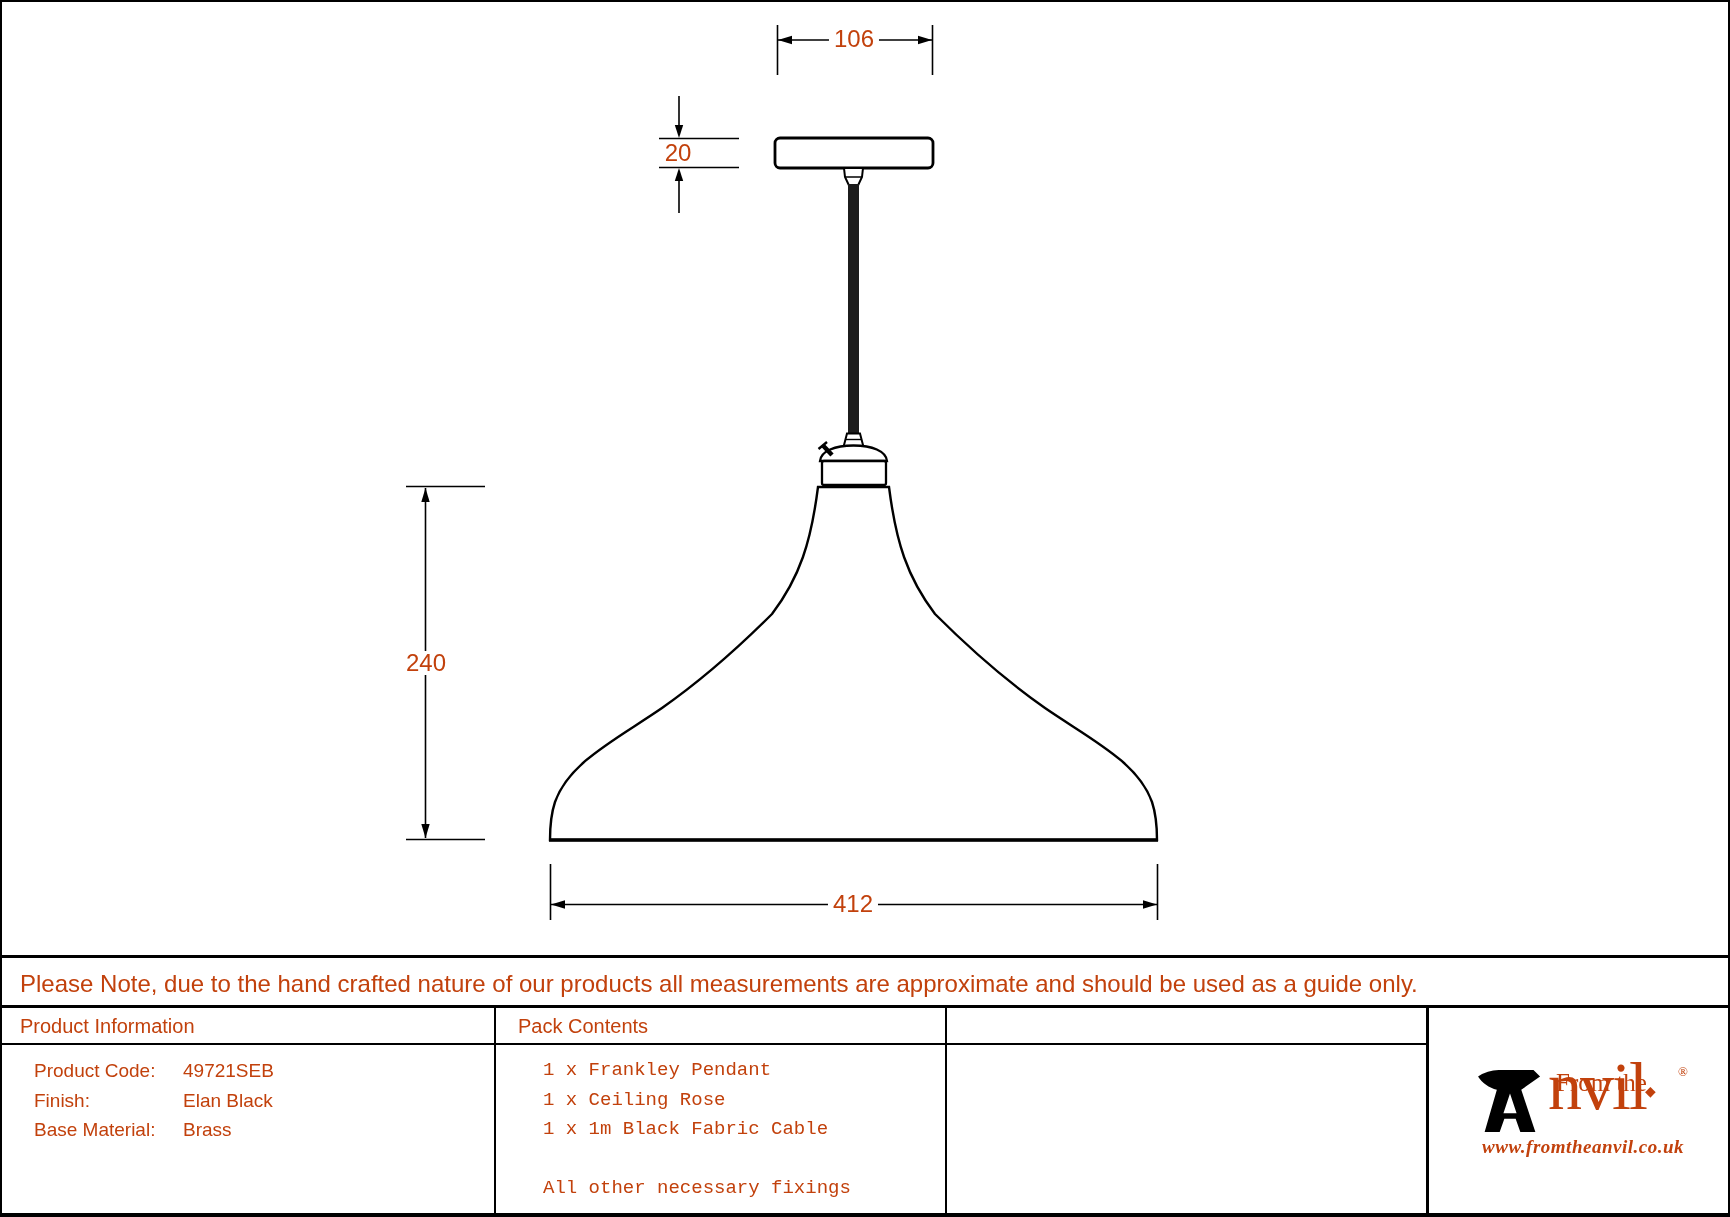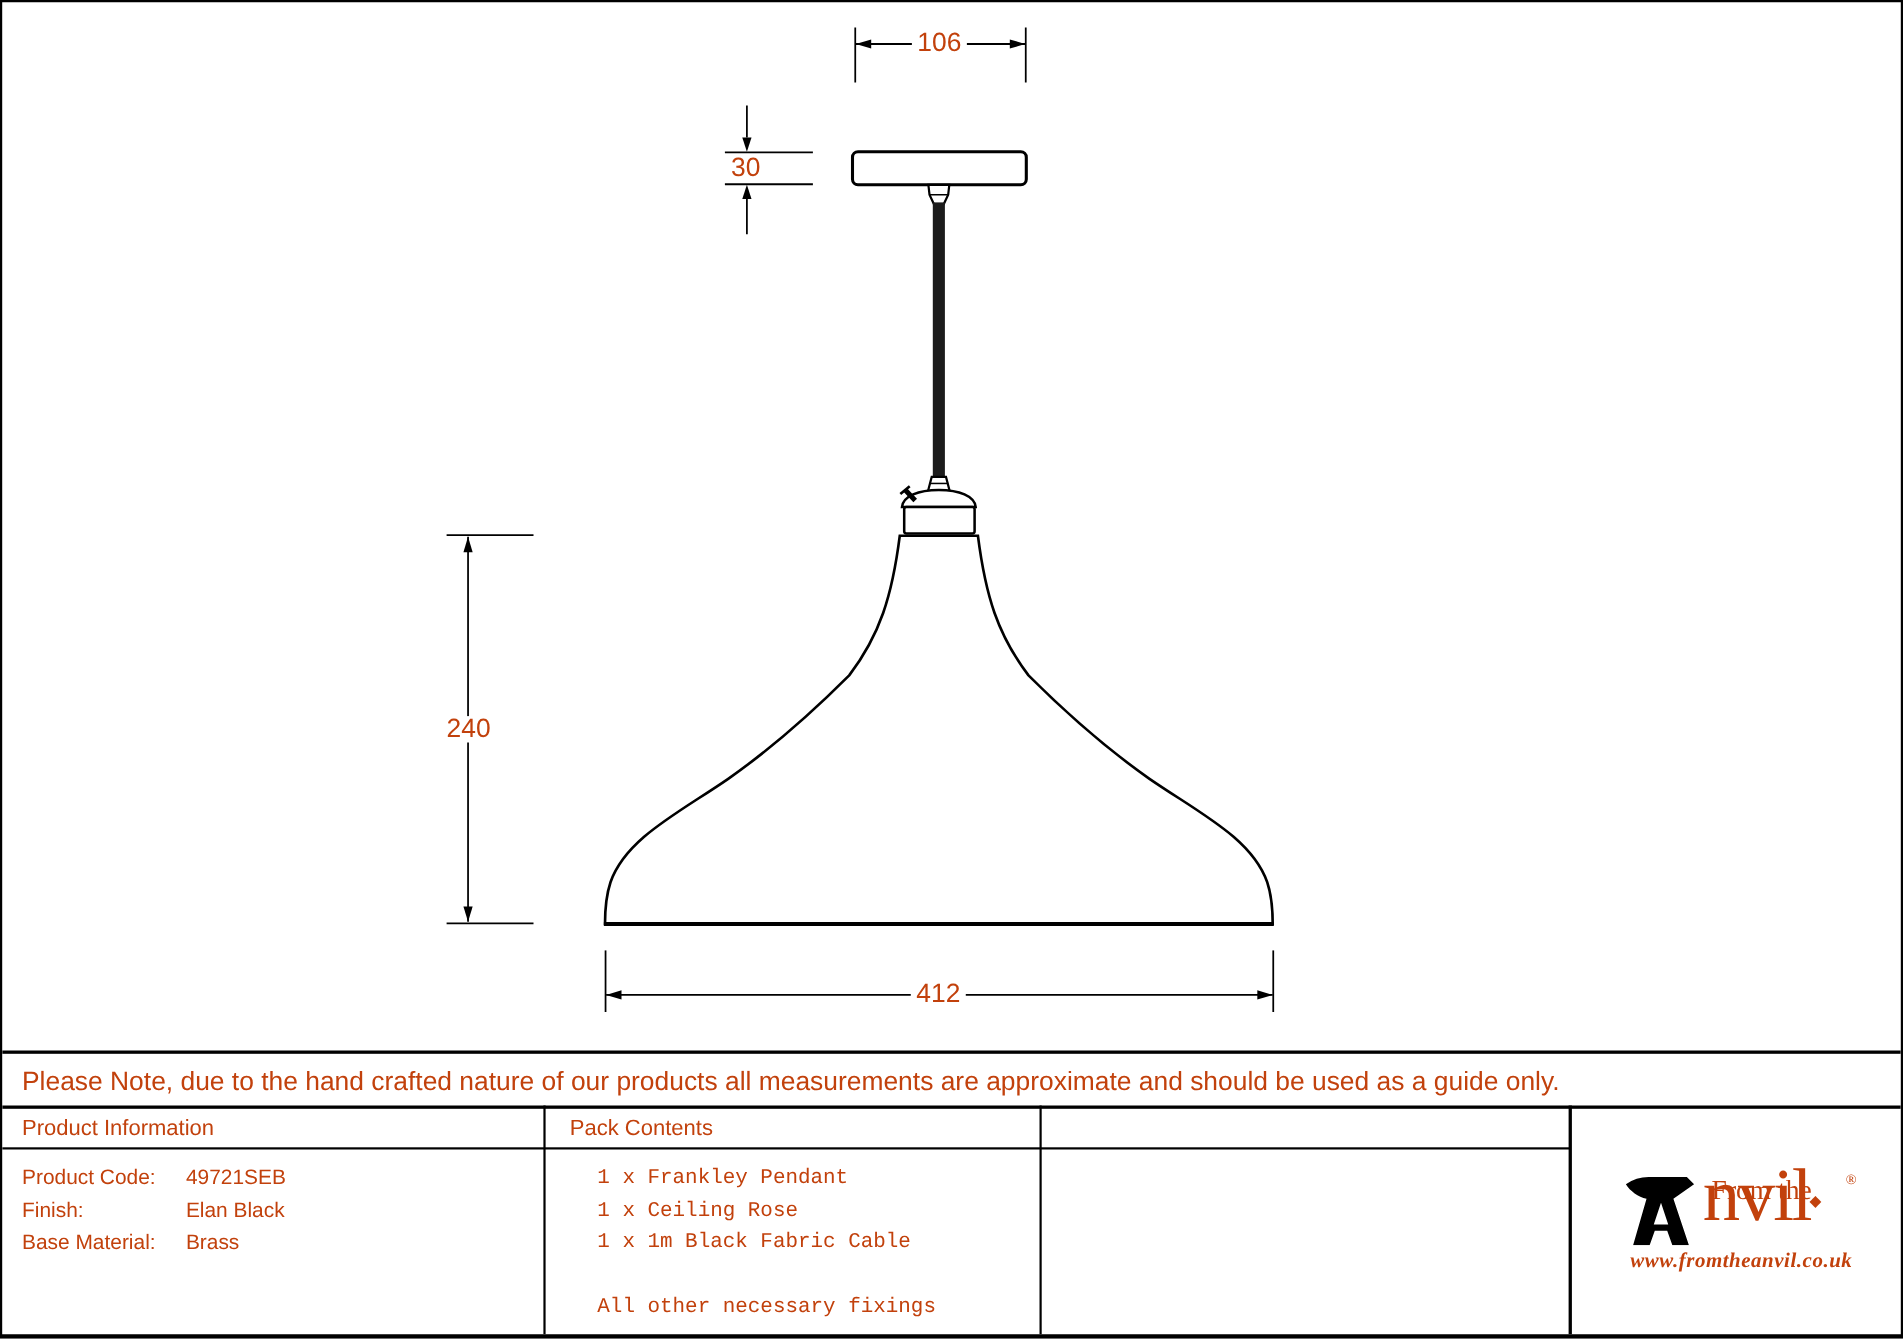--- a/index.html
+++ b/index.html
@@ -36,21 +36,21 @@
     position:absolute;
     font-size:20px;
     white-space:nowrap;
   }
   .kv{
     position:absolute;
     left:18px;top:1054px;
     font-size:19px;
   }
   .kv .row{display:flex;line-height:29.5px;}
-  .kv .lbl{width:149px;}
+  .kv .lbl{width:149px;margin-left:14px;}
   .pack{
     position:absolute;
     left:541px;top:1054px;
     font-size:19px;
     line-height:29.5px;
     font-family:Liberation Mono, monospace;
   }
   .pack .blank{height:29.5px;}
   
   .logo{position:absolute;left:1470px;top:1062px;width:230px;height:100px;}
@@ -140,21 +140,21 @@
     <g stroke="#000" stroke-width="1.6">
       <line x1="548.5" y1="862" x2="548.5" y2="918"></line>
       <line x1="1155.5" y1="862" x2="1155.5" y2="918"></line>
       <line x1="549" y1="902.5" x2="1155" y2="902.5"></line>
     </g>
     <polygon points="549,902.5 563,898.3 563,906.7" fill="#000"></polygon>
     <polygon points="1155,902.5 1141,898.3 1141,906.7" fill="#000"></polygon>
   </svg>
 
   <div class="dim-label" style="left:852px;top:37px">106</div>
-  <div class="dim-label" style="left:676px;top:151px">30</div>
+  <div class="dim-label" style="left:676px;top:151px">20</div>
   <div class="dim-label" style="left:424px;top:661px">240</div>
   <div class="dim-label" style="left:851px;top:902px">412</div>
 
   <div class="hline" style="left:0;right:0;top:953px;height:3px"></div>
   <div class="hline" style="left:0;right:0;top:1003px;height:3px"></div>
   <div class="hline" style="left:0;width:1425px;top:1041px"></div>
   <div class="vline" style="left:492px;top:1003px;height:212px"></div>
   <div class="vline" style="left:943px;top:1003px;height:212px"></div>
   <div class="vline" style="left:1424px;top:1003px;height:212px;width:3px"></div>
 

